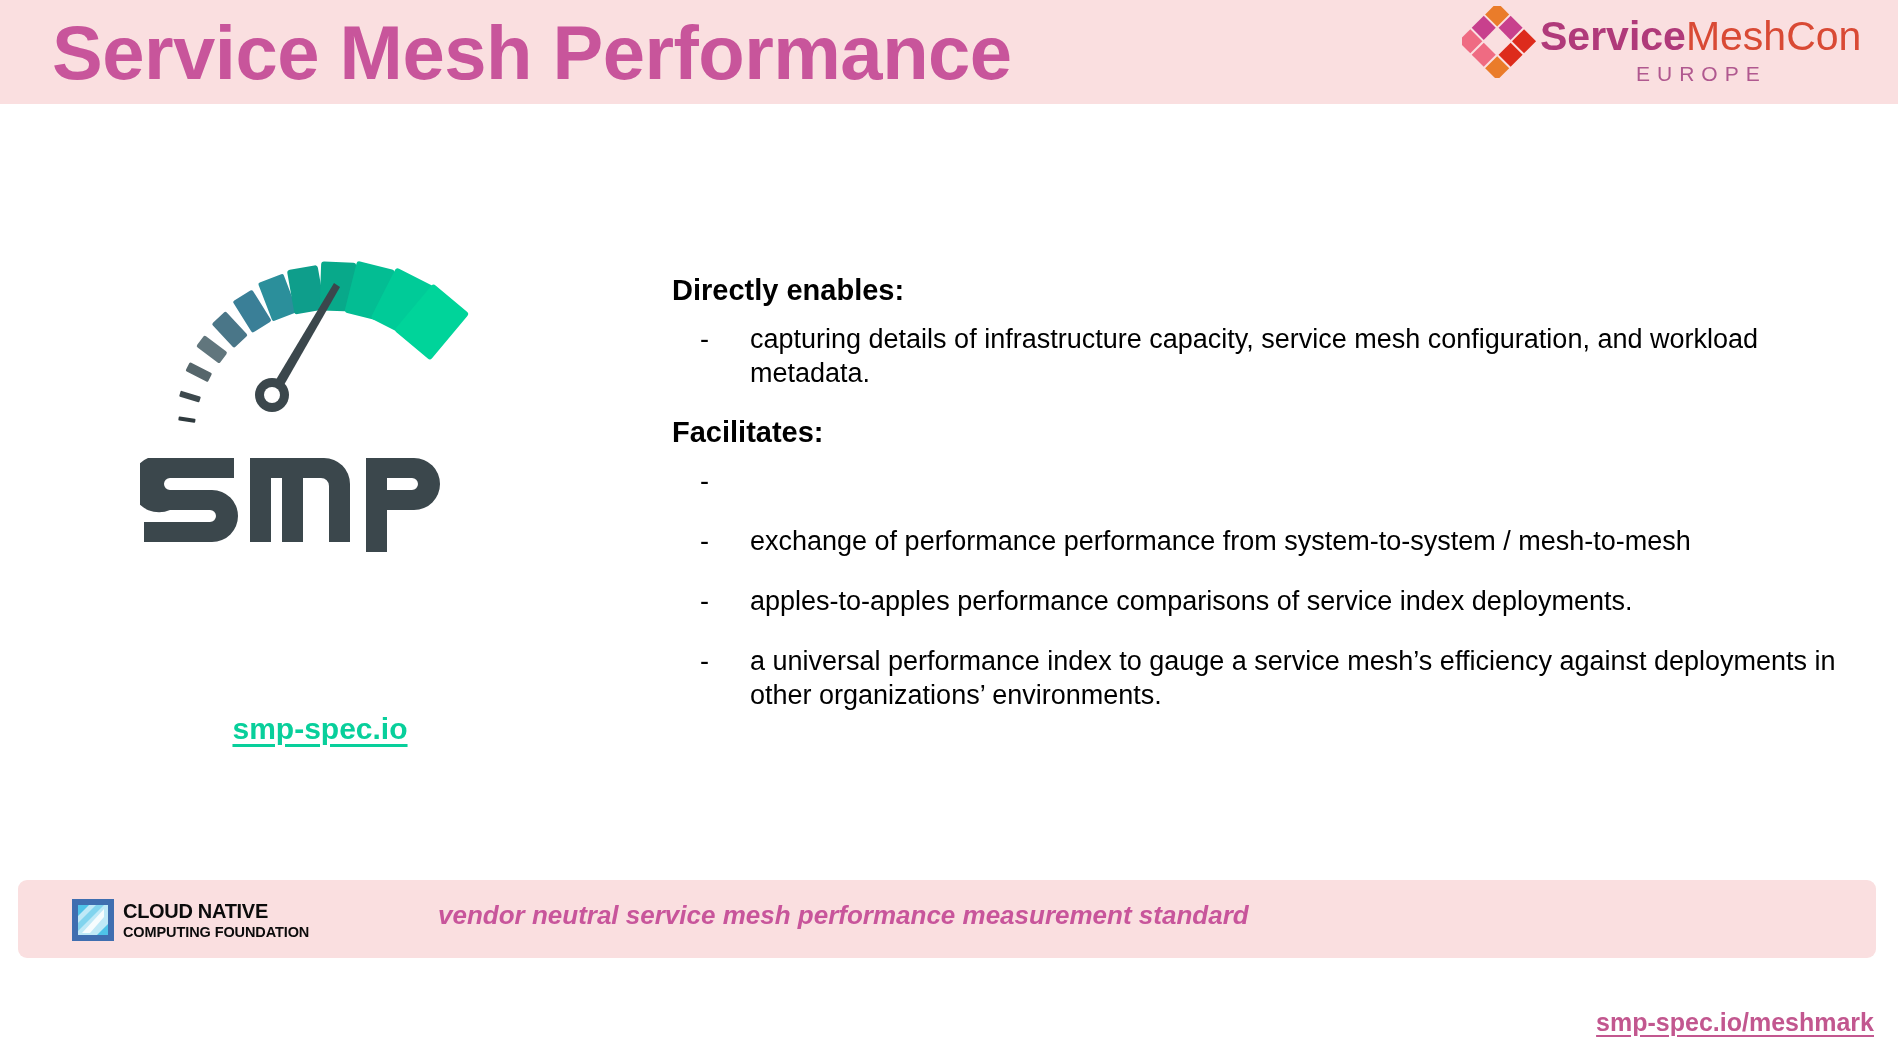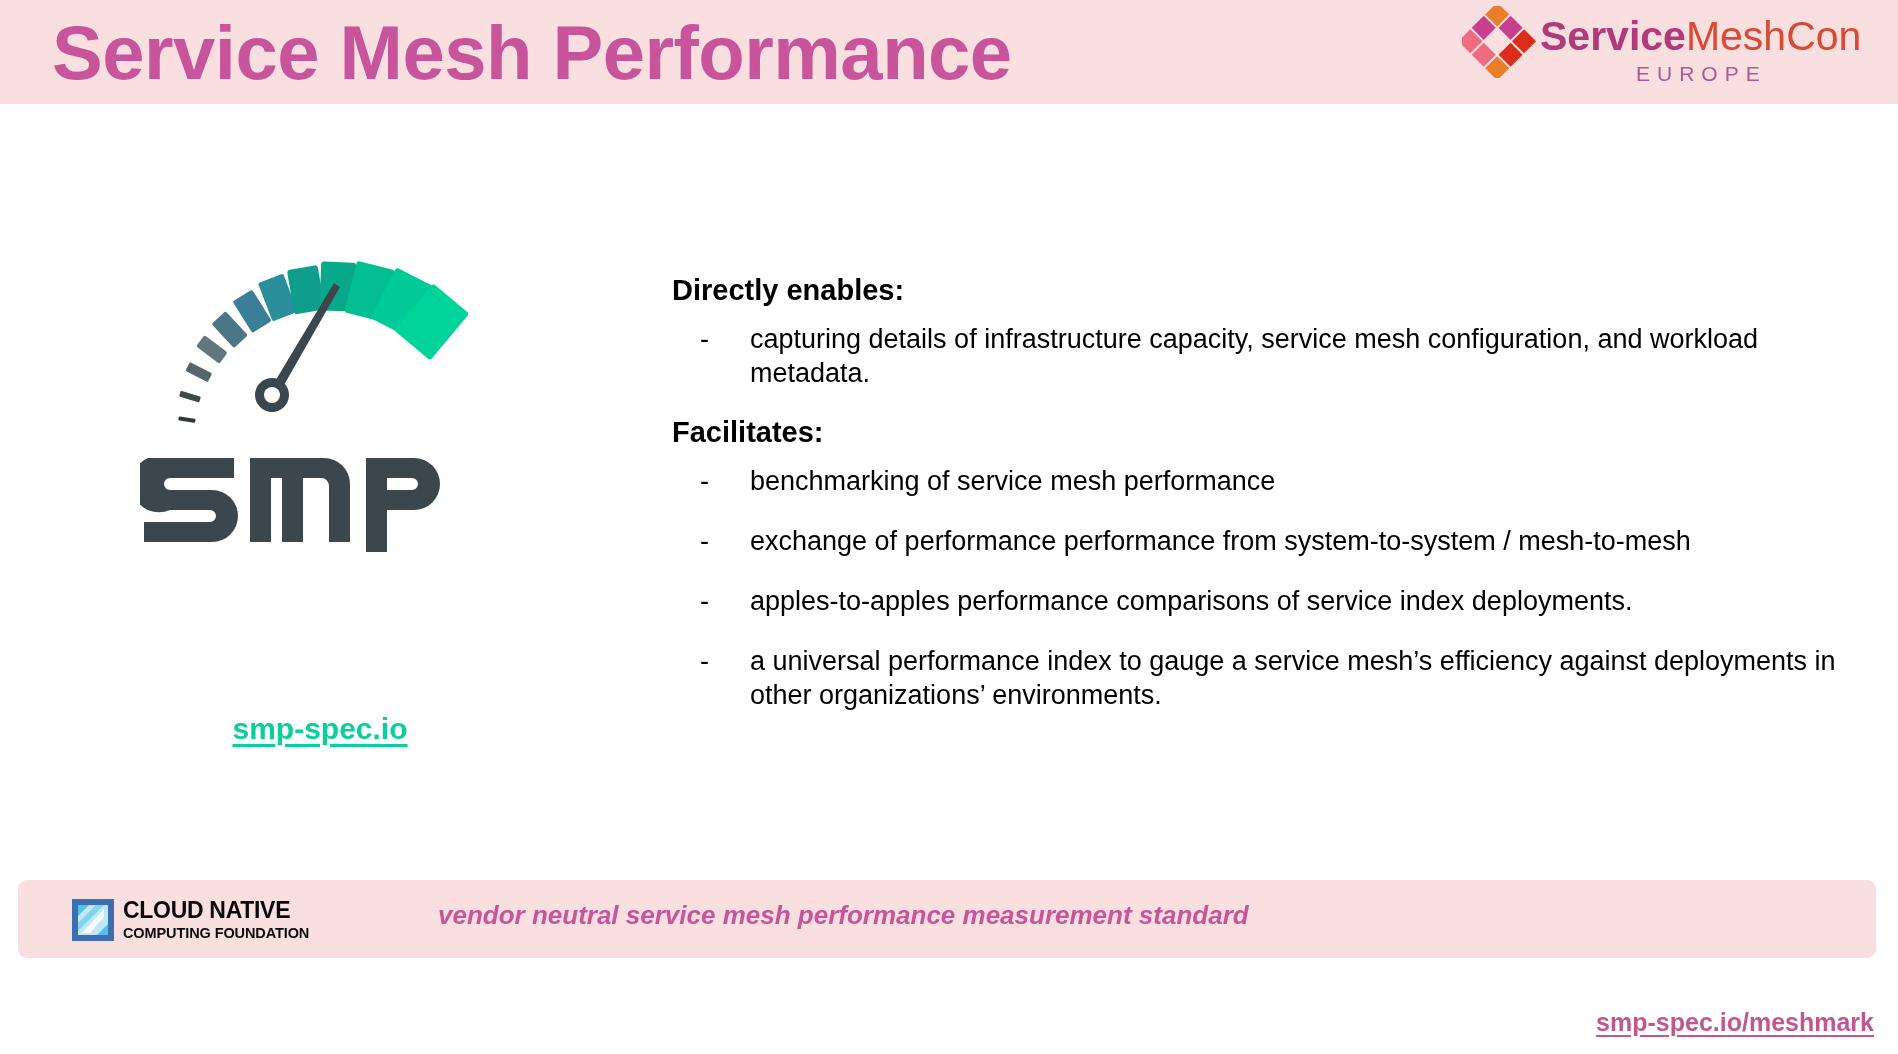--- a/index.html
+++ b/index.html
@@ -153,21 +153,21 @@
   }
   #cncf-mark {
     width: 42px; height: 42px;
     flex: 0 0 42px;
   }
   #cncf-text {
     margin-left: 9px;
     line-height: 1;
   }
   #cncf-line1 {
-    font-size: 23px;
+    font-size: 20px;
     font-weight: bold;
     letter-spacing: -0.3px;
     color: #0b0b0b;
     display: block;
   }
   #cncf-line2 {
     font-size: 14.5px;
     font-weight: bold;
     letter-spacing: -0.1px;
     color: #0b0b0b;
@@ -290,21 +290,20 @@
     <li class="bullet-row">
       <span class="bullet-dash">-</span>
       <span class="bullet-text">capturing details of infrastructure capacity, service mesh configuration, and workload metadata.</span>
     </li>
   </ul>
 
   <div class="section-head head-facilitates">Facilitates:</div>
   <ul class="bullet-list">
     <li class="bullet-row">
       <span class="bullet-dash">-</span>
-      <span class="bullet-text">benchmarking of service mesh performance</span>
     </li>
     <li class="bullet-row">
       <span class="bullet-dash">-</span>
       <span class="bullet-text">exchange of performance performance from system-to-system / mesh-to-mesh</span>
     </li>
     <li class="bullet-row">
       <span class="bullet-dash">-</span>
       <span class="bullet-text">apples-to-apples performance comparisons of service index deployments.</span>
     </li>
     <li class="bullet-row">

